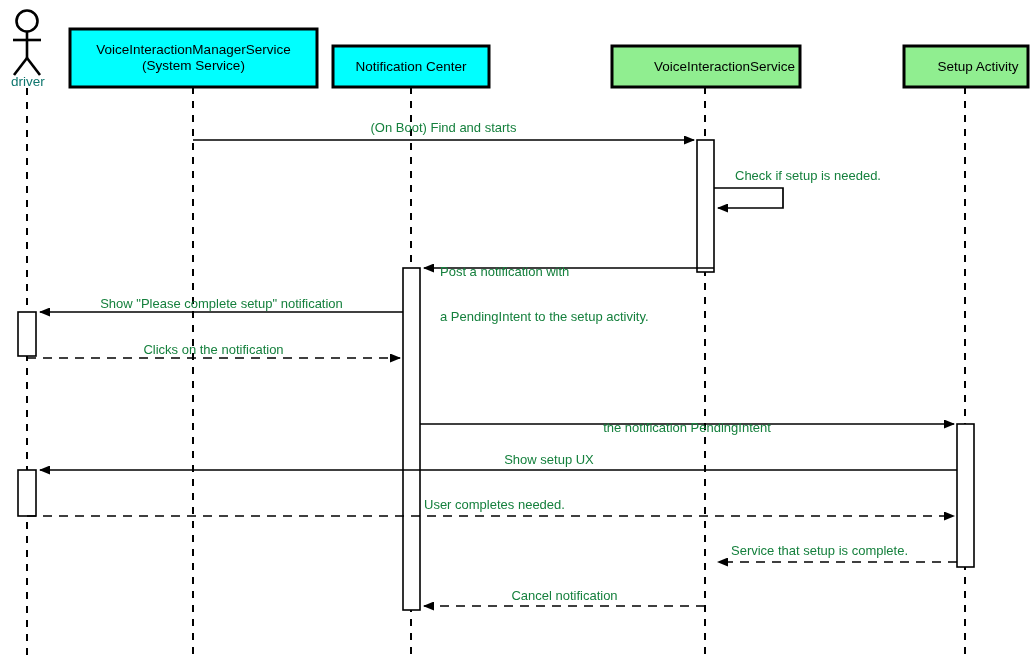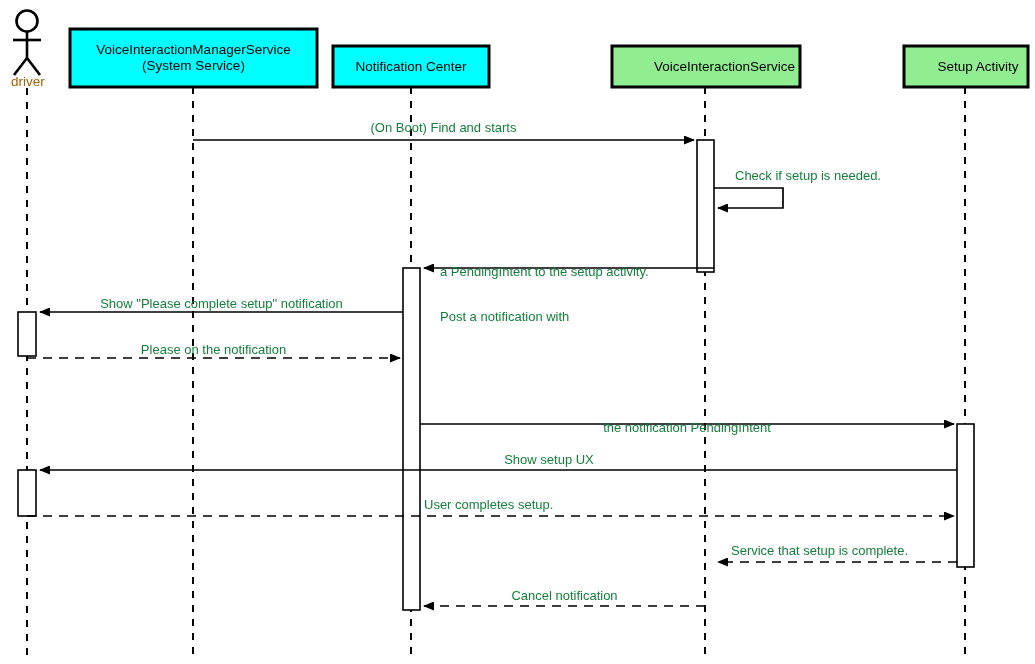--- a/index.html
+++ b/index.html
@@ -29,21 +29,21 @@
     font-size:13.5px;
     color:#000000;
     line-height:16px;
     pointer-events:none;
   }
   .actor-label {
     position:absolute;
     text-align:center;
     font-family:"Liberation Sans", sans-serif;
     font-size:13.5px;
-    color:#a16207;
+    color:#0f766e;
   }
   .msg-label { text-align:center; }
 </style>
 </head>
 <body>
 
 <svg id="diagram" viewBox="0 0 1035 664" xmlns="http://www.w3.org/2000/svg">
   <defs>
     <marker id="arrFilled" markerWidth="11" markerHeight="9" refX="10" refY="4.5" orient="auto" markerUnits="userSpaceOnUse">
       <path d="M0,0 L11,4.5 L0,9 z" fill="#000"></path>
@@ -132,31 +132,31 @@
 
 <div class="part-label" style="left:904px; top:46px; width:124px; height:41px;padding-left:12px;">
   <span>Setup Activity</span>
 </div>
 
 <div class="lbl msg-label" style="left:193px; top:120px; width:501px;">(On Boot) Find and starts</div>
 
 <div class="lbl" style="left:735px; top:168px;">Check if setup is needed.</div>
 
 <div class="lbl" style="left:440px; top:234px;">
+  <div>Post a notification with</div>
   <div>a PendingIntent to the setup activity.</div>
-  <div>Post a notification with</div>
 </div>
 
 <div class="lbl msg-label" style="left:40px; top:296px; width:363px;">Show "Please complete setup" notification</div>
 
-<div class="lbl msg-label" style="left:27px; top:342px; width:373px;">Please on the notification</div>
+<div class="lbl msg-label" style="left:27px; top:342px; width:373px;">Clicks on the notification</div>
 
 <div class="lbl msg-label" style="left:420px; top:390px; width:534px;">
   <div>the notification PendingIntent</div>
 </div>
 
 <div class="lbl msg-label" style="left:424px; top:452px; width:250px;">Show setup UX</div>
 
-<div class="lbl" style="left:424px; top:497px;">User completes setup.</div>
+<div class="lbl" style="left:424px; top:497px;">User completes needed.</div>
 
 <div class="lbl" style="left:731px; top:543px;">Service that setup is complete.</div>
 
 <div class="lbl msg-label" style="left:424px; top:588px; width:281px;">Cancel notification</div>
 
 </body></html>

